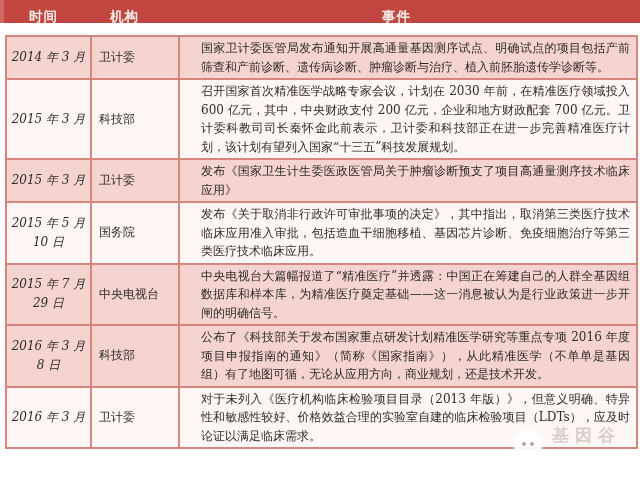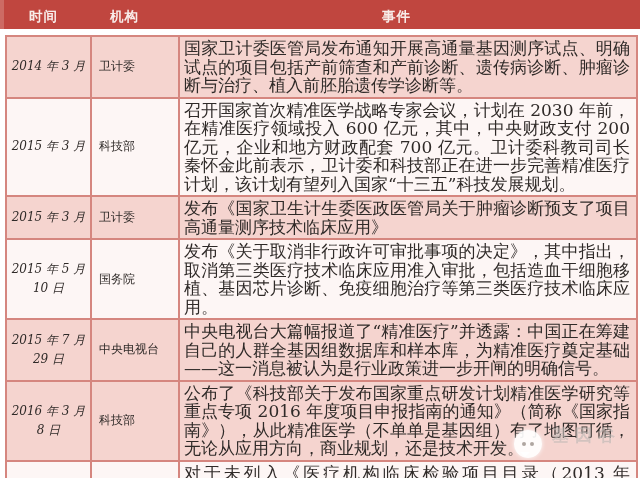--- a/index.html
+++ b/index.html
@@ -4,21 +4,21 @@
 <style>
   html,body{margin:0;padding:0;}
   body{
     width:640px;height:478px;position:relative;overflow:hidden;
     background:#ffffff;
     font-family:"DejaVu Serif","Liberation Serif",serif;
     -webkit-font-smoothing:antialiased;
   }
   
   .header-band{
-    position:absolute;top:0;left:0;width:640px;height:29px;
+    position:absolute;top:0;left:0;width:640px;height:23px;
     background:#c0463f;
     box-shadow:inset 4px 0 0 #cd6a63;
   }
   .header-label{
     position:absolute;top:0;height:33px;line-height:33px;
     color:#f8ece9;font-size:13.5px;font-weight:bold;
     text-align:center;letter-spacing:1px;
   }
   .h-time{left:5px;width:77px;}
   .h-org{left:88px;width:73px;}
@@ -36,22 +36,22 @@
   }
   tr.pink{background:#f5d4cf;}
   tr.white{background:#fdf6f5;}
   td.col-time{
     width:77px;text-align:center;font-size:12px;line-height:19px;padding:2px 3px;font-style:italic;
   }
   td.col-org{
     width:72px;font-size:12px;line-height:19px;padding:2px 7px;
   }
   td.col-event{
-    font-size:17px;line-height:18.5px;text-align:justify;
-    padding:2px 6px 2px 4px;
+    font-size:12px;line-height:18.5px;text-align:justify;
+    padding:2px 6px 2px 21px;
     margin-left:8px;
   }
   
   .watermark{
     position:absolute;left:512px;top:424px;width:126px;height:42px;
     pointer-events:none;
     font-family:Liberation Serif, serif;
   }
   .wm-bubble{
     position:absolute;left:2px;top:6px;width:28px;height:28px;

